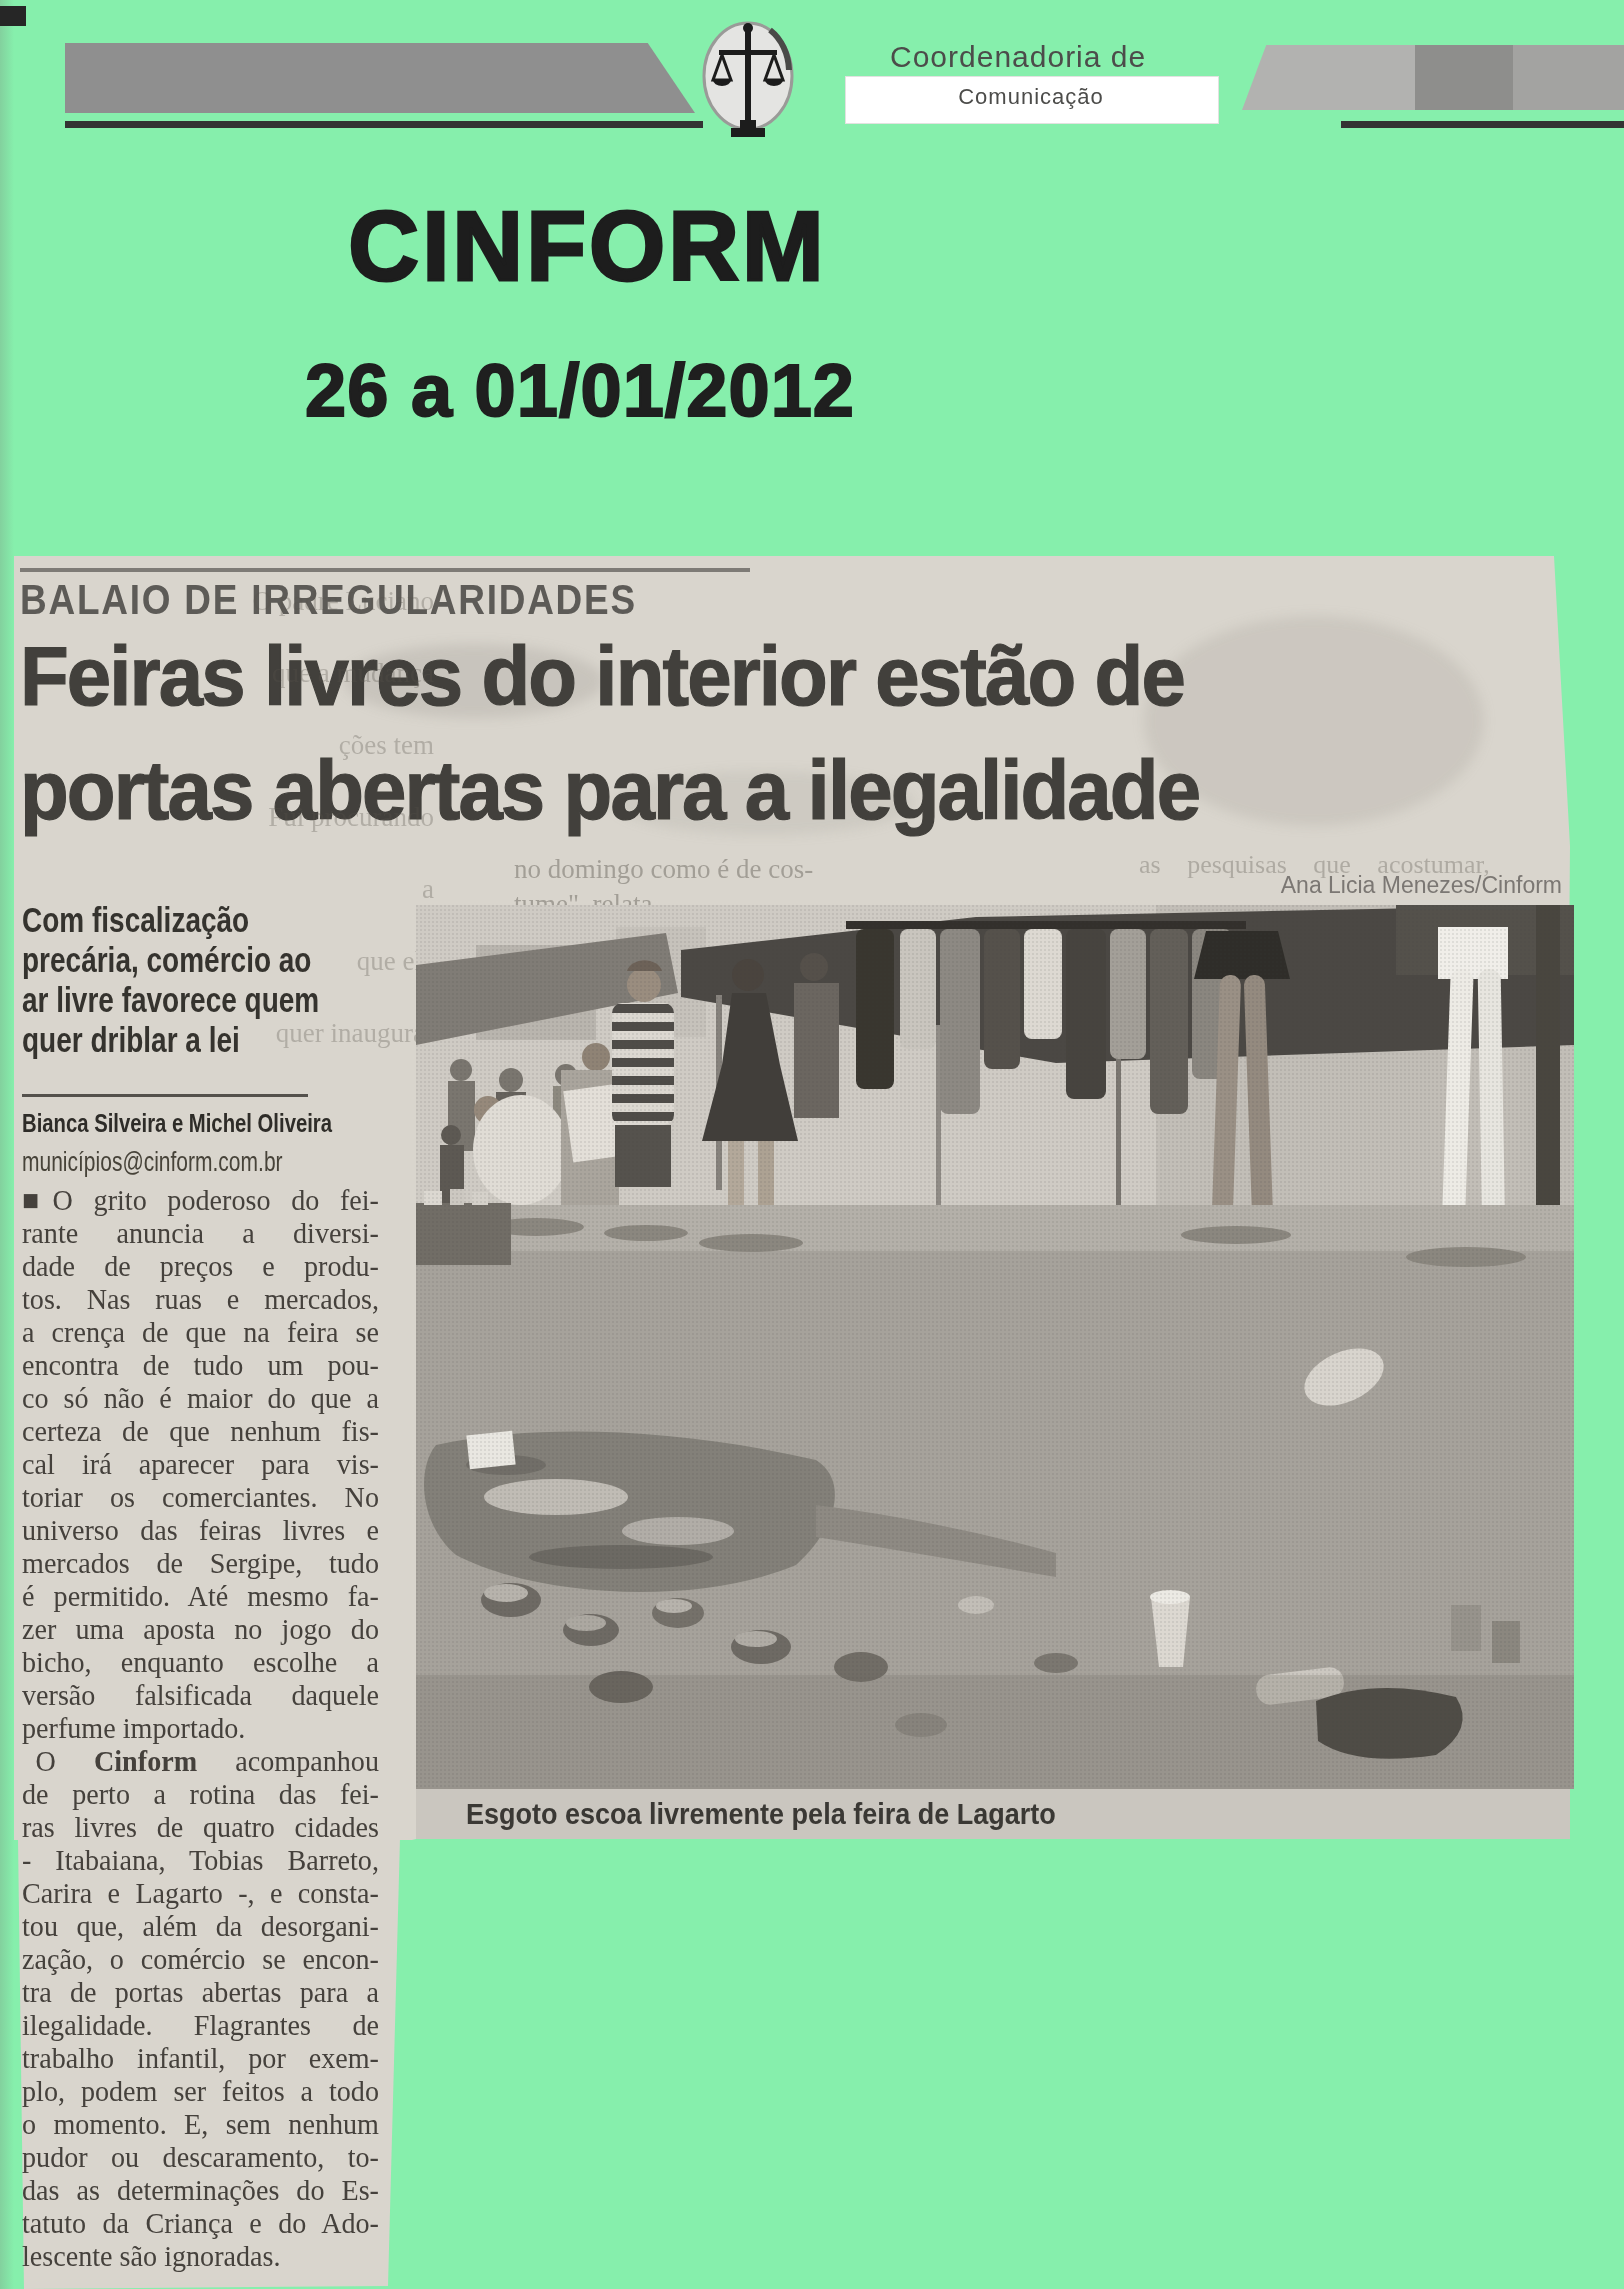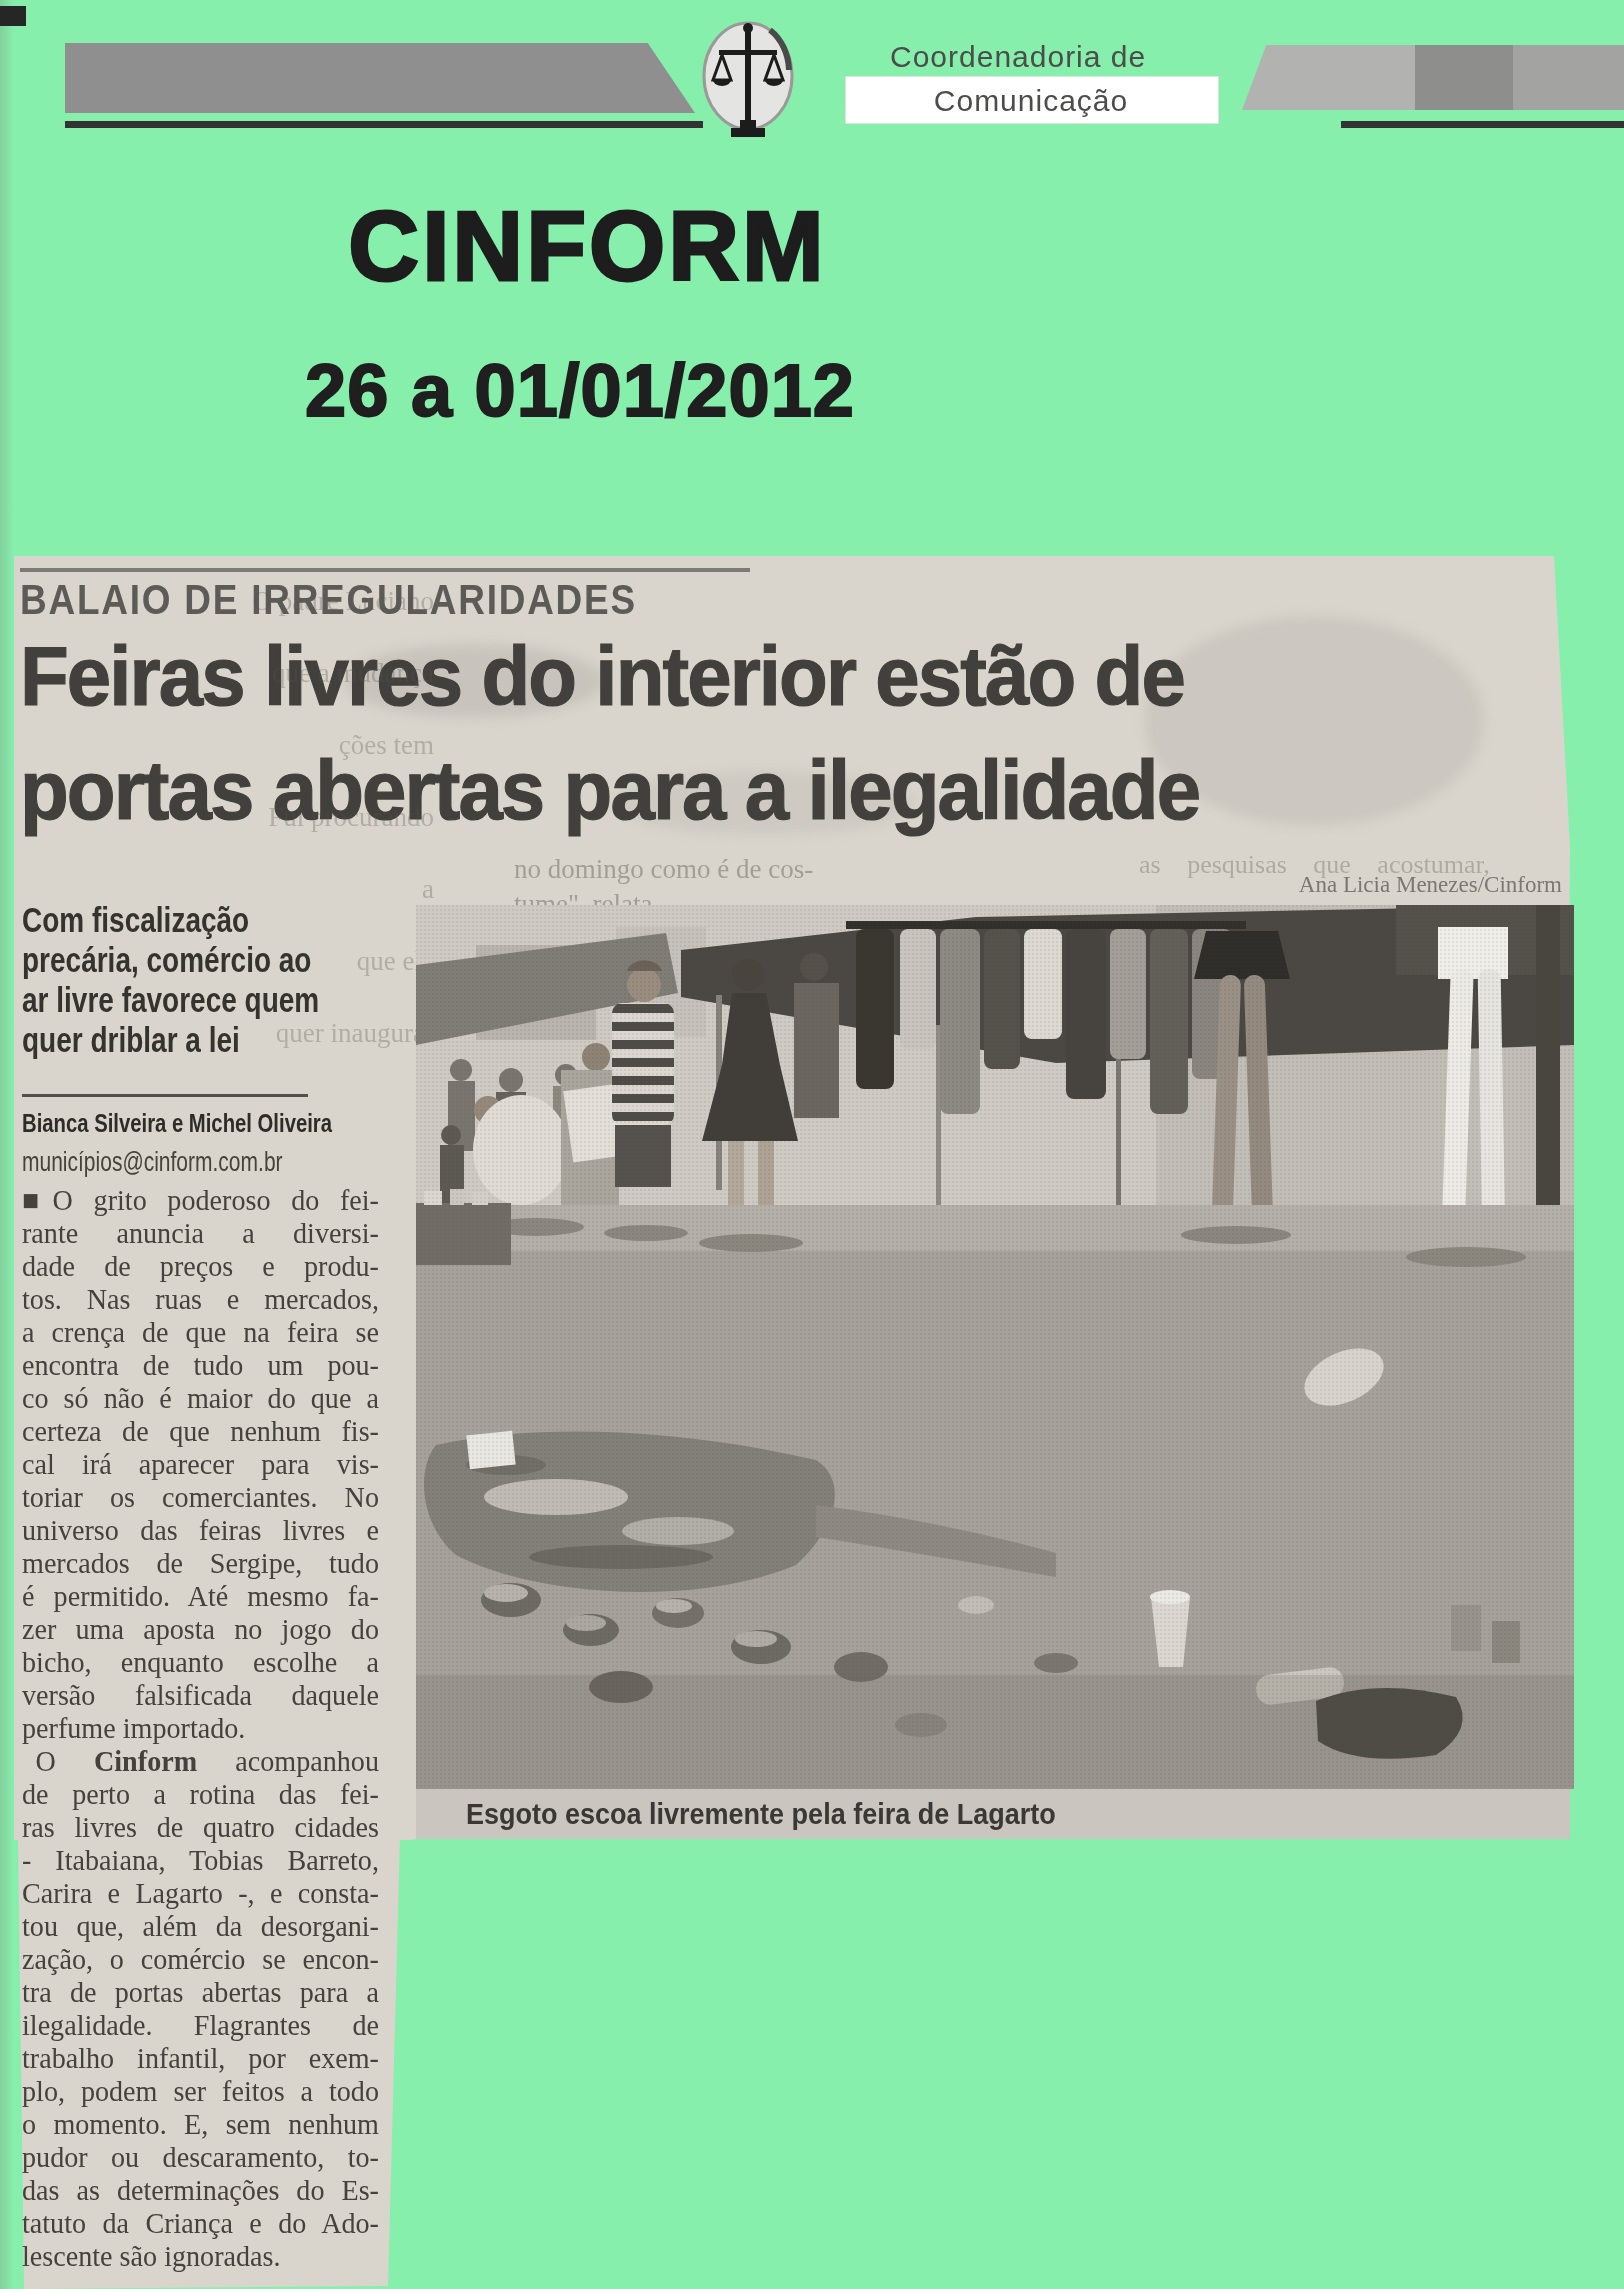--- a/index.html
+++ b/index.html
@@ -15,21 +15,21 @@
   .gray-bar{left:65px;top:43px;width:630px;height:70px;background:#8f8f8f;
         clip-path:polygon(0 0,92.5% 0,100% 100%,0 100%);}
   .rule-left{left:65px;top:121px;width:638px;height:7px;background:#333;}
   .rule-right{left:1341px;top:121px;width:283px;height:7px;background:#333;}
   .blk1{left:1242px;top:45px;width:173px;height:65px;background:#b2b2b0;
         clip-path:polygon(14% 0,100% 0,100% 100%,0 100%);}
   .blk2{left:1415px;top:45px;width:98px;height:65px;background:#8e8e8c;}
   .blk3{left:1513px;top:45px;width:111px;height:65px;background:#a3a3a1;}
   .dept1{left:890px;top:40px;font-size:30px;color:#4c4c4a;letter-spacing:1px;}
   .combox{left:845px;top:76px;width:372px;height:46px;background:#fff;border:1px solid #e2e2e0;}
-  .dept2{left:845px;top:84px;width:372px;text-align:center;font-size:30px;color:#4c4c4a;letter-spacing:1px;}
+  .dept2{left:845px;top:84px;width:372px;text-align:center;font-size:22px;color:#4c4c4a;letter-spacing:1px;}
 
   
   .masthead-title{left:0;top:190px;width:1175px;text-align:center;font-size:98px;font-weight:bold;
         color:#1d1d1d;letter-spacing:3px;-webkit-text-stroke:3px #1d1d1d;}
   .masthead-date{left:0;top:348px;width:1160px;text-align:center;font-size:74px;font-weight:bold;
         color:#1f1f1f;letter-spacing:1px;-webkit-text-stroke:2px #1f1f1f;}
 
   
   .clipA{left:14px;top:556px;width:1556px;height:1284px;background:#d9d5cd;
      clip-path:polygon(0 0,1540px 0,1556px 290px,1549px 1150px,1536px 1182px,1500px 1200px,
@@ -66,21 +66,21 @@
   .para.indent .bline:first-child{padding-left:14px;}
 
   .ghost{font-family:"Liberation Serif","DejaVu Serif",serif;color:#57534b;pointer-events:none;}
   .ghost-left{left:212px;top:30px;width:208px;text-align:right;opacity:.30;font-size:27px;}
   .ghost-left .gline{height:72px;white-space:nowrap;}
   .ghost-mid{left:500px;top:298px;width:260px;opacity:.42;font-size:27px;}
   .ghost-mid .gline{height:35px;white-space:nowrap;}
   .ghost-right{left:1125px;top:294px;width:430px;opacity:.32;font-size:26px;word-spacing:20px;white-space:nowrap;}
 
   .photo{left:402px;top:349px;width:1158px;height:884px;}
-  .credit{left:1000px;top:316px;width:548px;text-align:right;font-size:23px;color:#7b7773;font-family:Liberation Serif, serif;}
+  .credit{left:1000px;top:316px;width:548px;text-align:right;font-size:23px;color:#7b7773;}
   .caption-bar{left:402px;top:1233px;width:1154px;height:50px;background:#cac6bf;}
   .caption{left:452px;top:1241px;font-size:30px;font-weight:bold;color:#3a3834;
         transform:scaleX(.9);transform-origin:left;white-space:nowrap;}
 </style>
 </head>
 <body>
 
 <div id="page">
 
   <div class="abs speck"></div>

